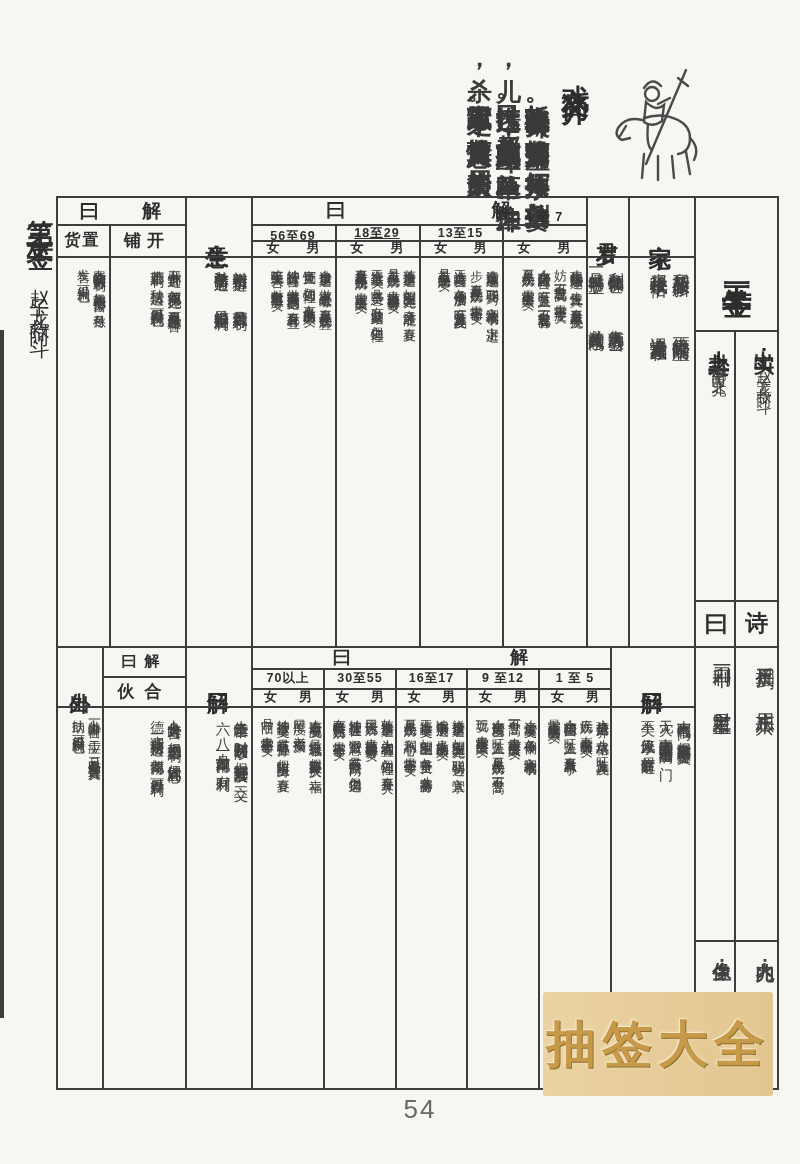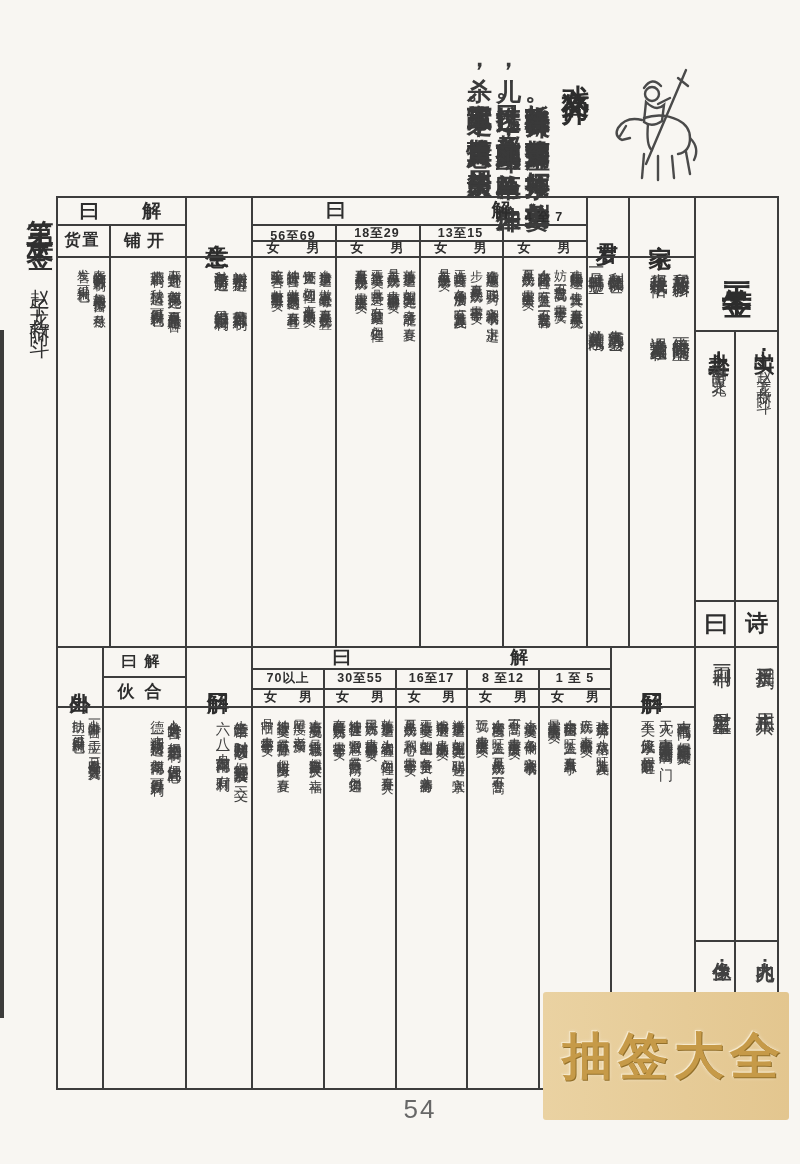--- a/index.html
+++ b/index.html
@@ -91,21 +91,21 @@
   <span>解</span>
 </div>
 <div class="hdrh" style="left:58px;top:226px;width:49px;height:28px;font-size:16px;letter-spacing:2px;">货置</div>
 <div class="hdrh" style="left:111px;top:226px;width:72px;height:28px;font-size:17px;letter-spacing:6px;">铺开</div>
 <div class="hdrv" style="left:187px;top:198px;width:62px;height:56px;font-size:23px;">生意</div>
 <div class="spanhdr" style="left:253px;top:198px;width:331px;height:24px;font-size:19px;">
   <span>曰</span>
   <span>解</span>
 </div>
 <div class="rangecell" style="left:253px;top:226px;width:80px;height:20px;">56至69</div>
-<div class="rangecell" style="left:337px;top:226px;width:80px;height:14px;">18至29</div>
+<div class="rangecell" style="left:337px;top:226px;width:80px;height:14px;text-decoration:underline;">18至29</div>
 <div class="rangecell" style="left:421px;top:226px;width:79px;height:14px;">13至15</div>
 <div class="rangecell" style="left:504px;top:210px;width:80px;height:14px;">4 至 7</div>
 <div class="gendercell" style="left:253px;top:241px;width:80px;height:14px;">
   <span>女</span>
     <span>男</span>
 </div>
 <div class="gendercell" style="left:337px;top:241px;width:80px;height:14px;">
   <span>女</span>
     <span>男</span>
 </div>
@@ -193,21 +193,21 @@
 <div class="hdrh" style="left:104px;top:648px;width:81px;height:26px;font-size:15px;letter-spacing:8px;">曰解</div>
 <div class="hdrh" style="left:104px;top:678px;width:81px;height:26px;font-size:17px;letter-spacing:10px;">伙合</div>
 <div class="hdrv" style="left:187px;top:648px;width:62px;height:56px;font-size:22px;">解曰</div>
 <div class="spanhdr" style="left:253px;top:646px;width:355px;height:22px;font-size:18px;">
   <span>曰</span>
   <span>解</span>
 </div>
 <div class="rangecell" style="left:253px;top:670px;width:70px;height:16px;">70以上</div>
 <div class="rangecell" style="left:325px;top:670px;width:70px;height:16px;">30至55</div>
 <div class="rangecell" style="left:397px;top:670px;width:69px;height:16px;">16至17</div>
-<div class="rangecell" style="left:468px;top:670px;width:70px;height:16px;">8 至12</div>
+<div class="rangecell" style="left:468px;top:670px;width:70px;height:16px;">9 至12</div>
 <div class="rangecell" style="left:540px;top:670px;width:70px;height:16px;">1 至 5</div>
 <div class="gendercell" style="left:253px;top:689px;width:70px;height:15px;">
   <span>女</span>
     <span>男</span>
 </div>
 <div class="gendercell" style="left:325px;top:689px;width:70px;height:15px;">
   <span>女</span>
     <span>男</span>
 </div>
 <div class="gendercell" style="left:397px;top:689px;width:69px;height:15px;">
@@ -265,18 +265,18 @@
     <span class="vline">疾无妨　寿命绵长出入平安</span>
     <span class="vline">小女根苗稳固　旺益上人　春夏月虽有小</span>
     <span class="vline">星守度寿命绵长出入平安</span>
   </div>
 <div class="vbody" style="left:612px;top:709px;width:80px;height:377px;font-size:14.5px;">
     <span class="vline">吉宅喜气临门　但防夏月则口舌是非失</span>
     <span class="vline">无灾　主事宜团结家人则家道可圆满　门</span>
     <span class="vline">不美　应修风水　居住财丁旺</span>
   </div>
 
-<div class="badge" style="left:543px;top:992px;width:230px;height:128px;padding-left:16px;">
+<div class="badge" style="left:543px;top:992px;width:230px;height:104px;">
   <span>抽签大全</span>
 </div>
 
 <div class="abs" style="left:380px;top:1094px;width:80px;text-align:center;font-size:26px;color:#676767;letter-spacing:2px;">54</div>
 <div class="abs" style="left:0;top:330px;width:4px;height:688px;background:#1b1b1b;opacity:.85;"></div>
 
 </body></html>

